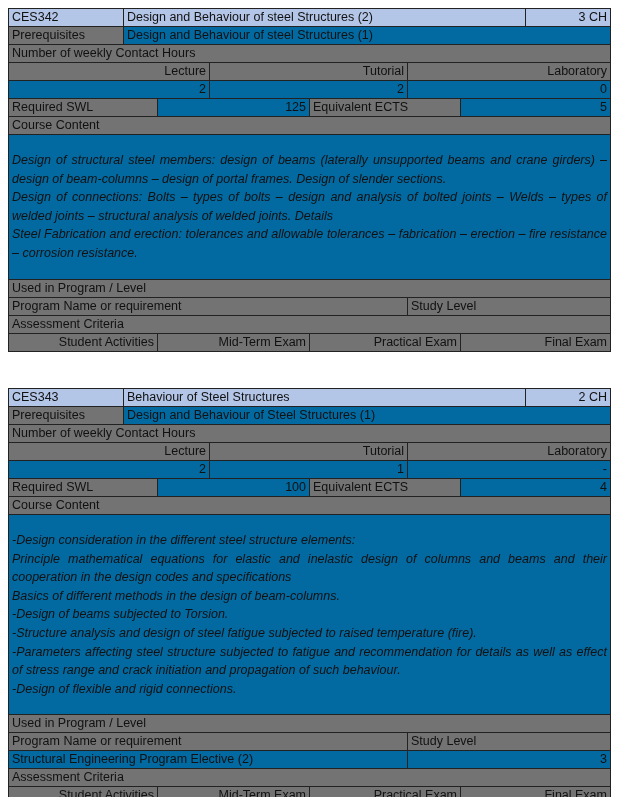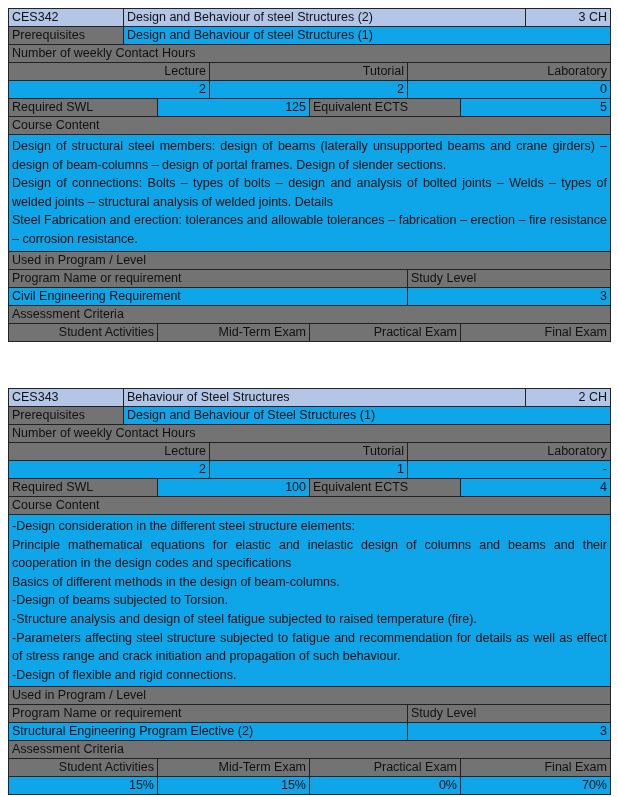--- a/index.html
+++ b/index.html
@@ -1,23 +1,23 @@
 <!DOCTYPE html>
 <html><head>
 <meta charset="utf-8">
 <style>
   html, body { margin:0; padding:0; background:#ffffff; }
   body { width:618px; height:797px; position:relative; font-family:"Liberation Sans", sans-serif; font-size:12.5px; color:#111; overflow:hidden; }
   .tbl { position:absolute; left:8px; width:602px; border-collapse:collapse; table-layout:fixed; }
   .tbl td { border:1px solid #222; padding:0 3px; height:17px; line-height:17px; white-space:nowrap; overflow:hidden; vertical-align:middle; }
   .blue { background:#b4c6e7; }
   .green { background:#737373; }
-  .white { background:#0ea5e9; }
+  .white { background:#0369a1; }
   .c { text-align:right; }
-  .content { white-space:normal !important; line-height:18.6px !important; text-align:justify; padding:2px 3px !important; height:auto !important; }
+  .content { white-space:normal !important; line-height:18.6px !important; text-align:justify; padding:16px 3px !important; height:auto !important;font-style:italic; }
   .content p { margin:0; }
   #t1 { top:8px; }
   #t2 { top:388px; }
 </style>
 </head>
 <body>
 
 <div id="t1-wrap">
   <table class="tbl" id="t1">
     <colgroup>
@@ -68,24 +68,20 @@
             <p>Design of connections:  Bolts – types of bolts – design and analysis of bolted joints – Welds – types of welded joints – structural analysis of welded joints. Details</p>
             <p>Steel Fabrication and erection: tolerances and allowable tolerances – fabrication – erection – fire resistance – corrosion resistance.</p>
           </td>
     </tr>
     <tr>
       <td class="green" colspan="8">Used in Program / Level</td>
     </tr>
     <tr>
       <td class="green" colspan="5">Program Name or requirement</td>
       <td class="green" colspan="3">Study Level</td>
-    </tr>
-    <tr>
-      <td class="white" colspan="5">Civil Engineering Requirement</td>
-      <td class="white c" colspan="3">3</td>
     </tr>
     <tr>
       <td class="green" colspan="8">Assessment Criteria</td>
     </tr>
     <tr>
       <td class="green c" colspan="2">Student Activities</td>
       <td class="green c" colspan="2">Mid-Term Exam</td>
       <td class="green c" colspan="2">Practical Exam</td>
       <td class="green c" colspan="2">Final Exam</td>
     </tr>

